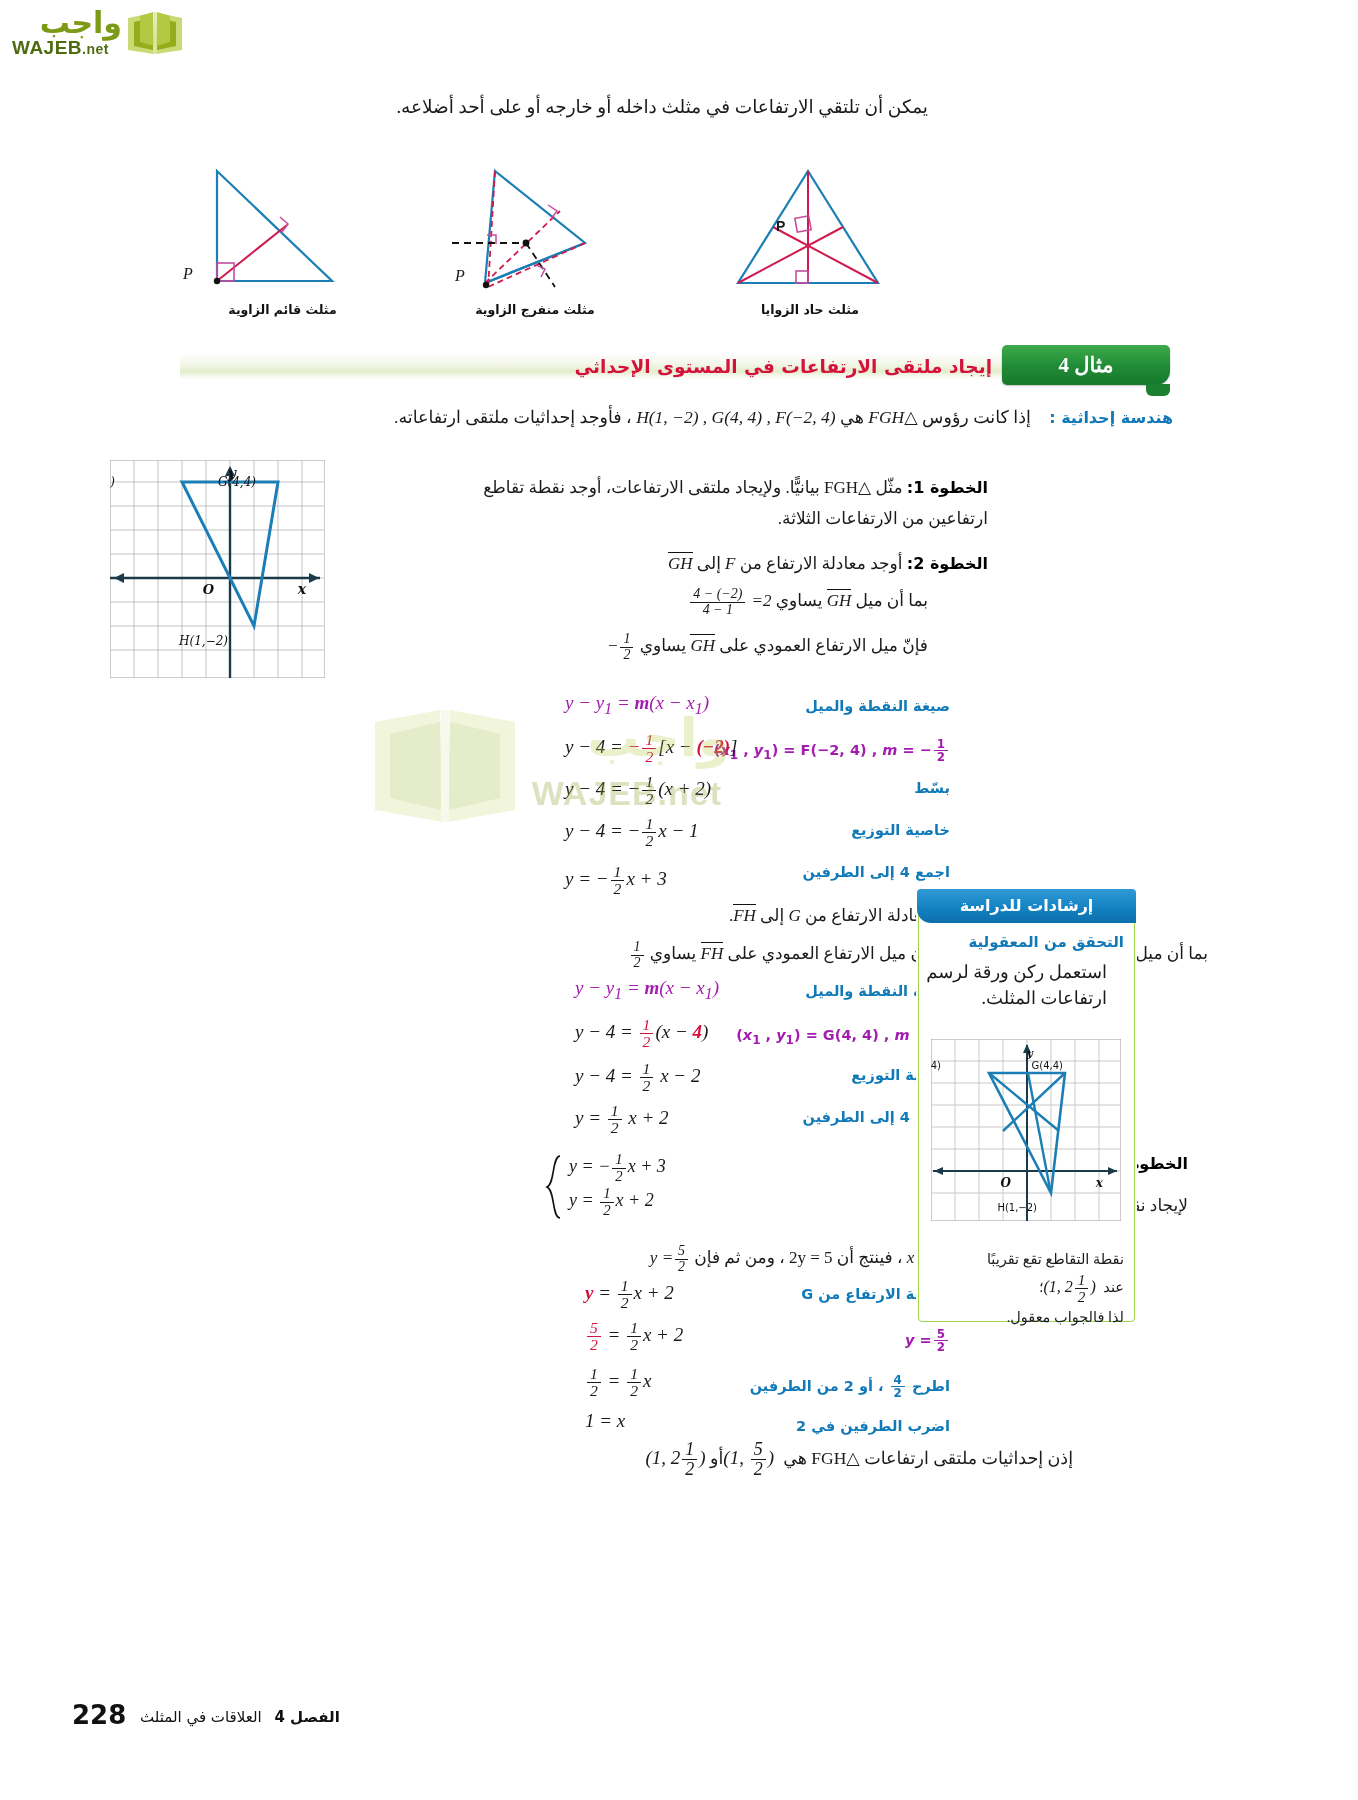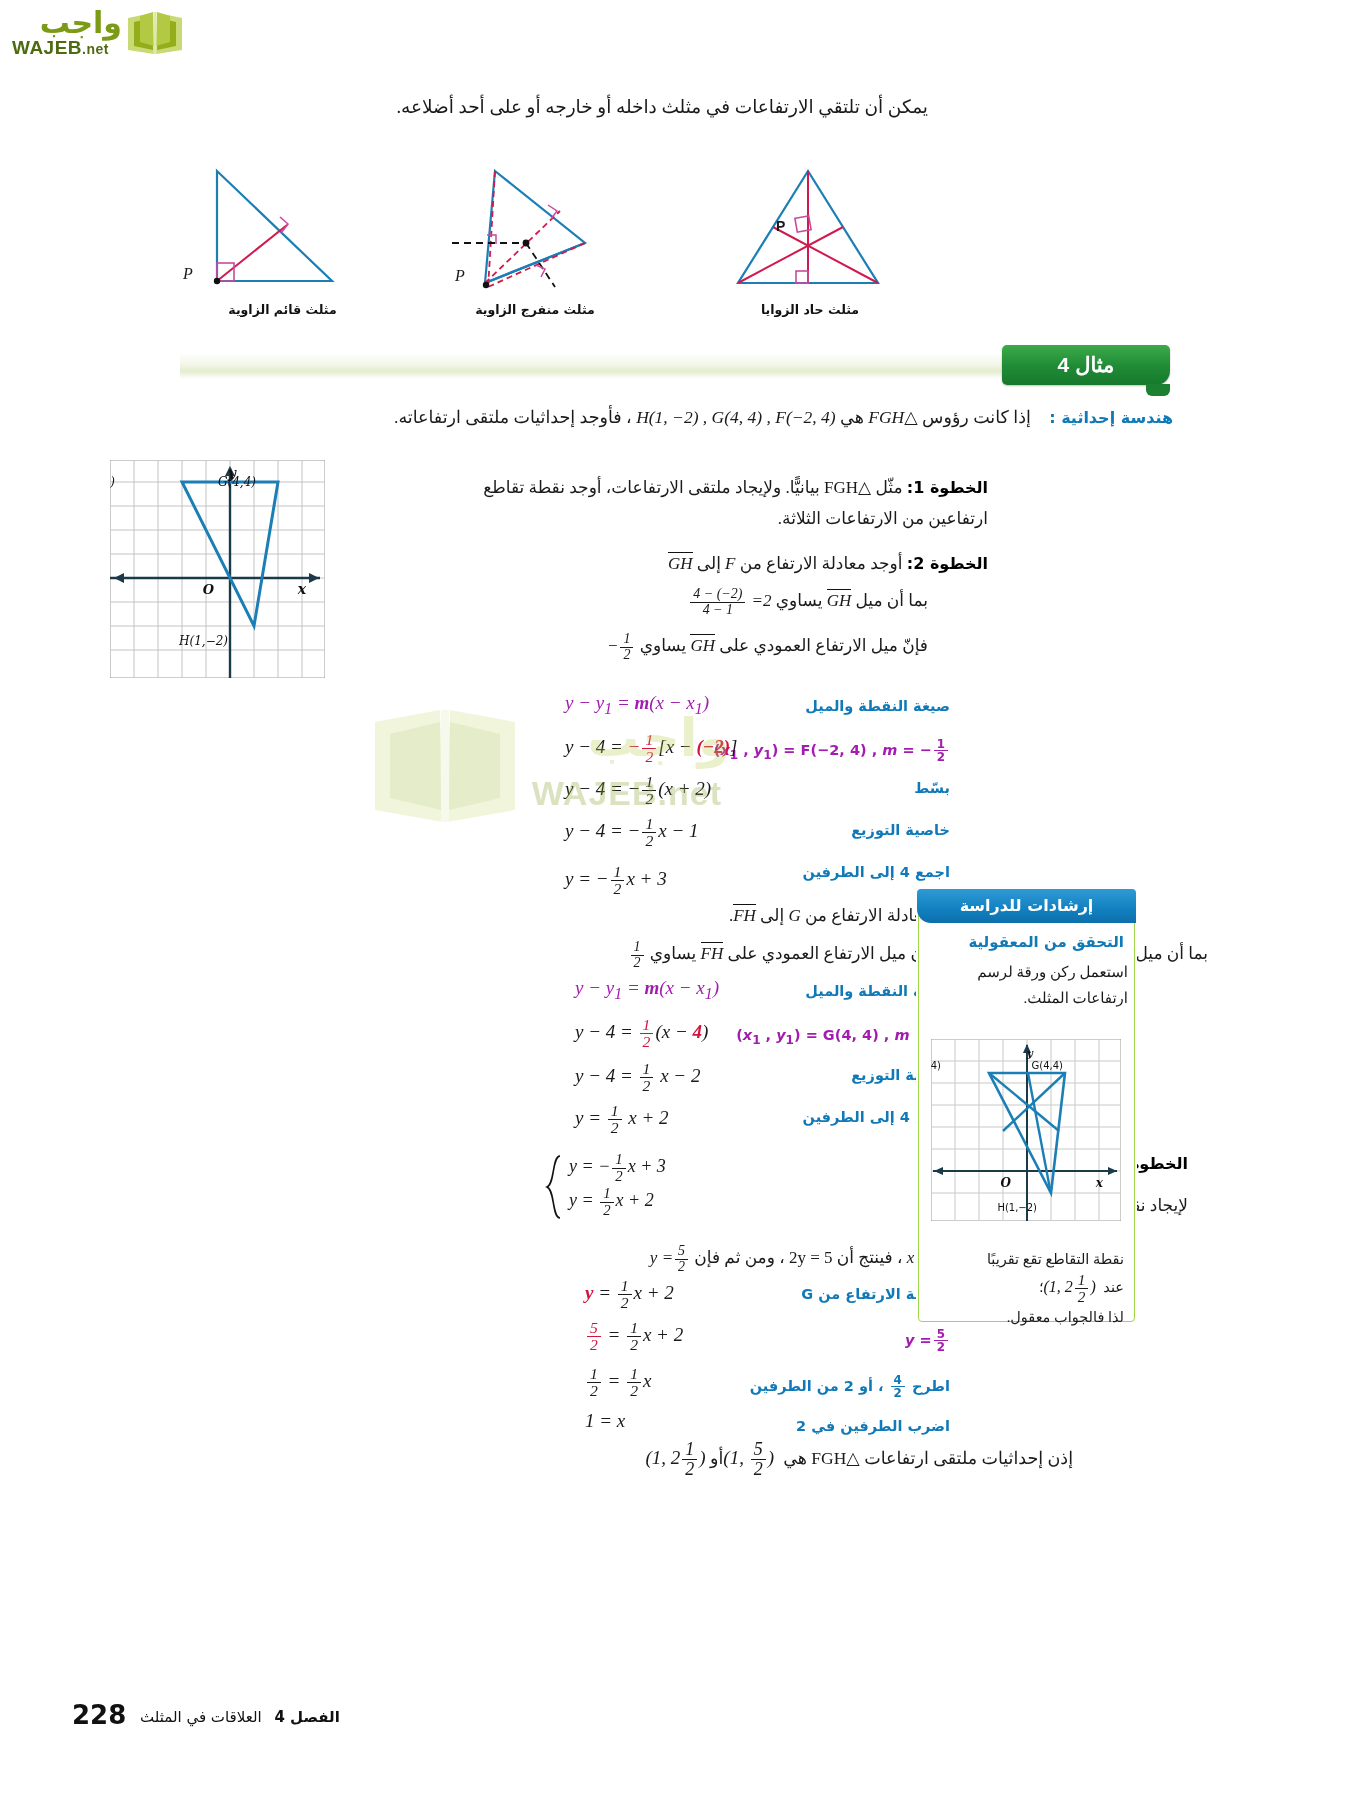--- a/index.html
+++ b/index.html
@@ -32,21 +32,21 @@
                font-size:12.5px;color:#111;text-align:center;}
 
   
   #ex-head{left:180px;top:345px;width:990px;height:40px;}
   #ex-head .bar{position:absolute;left:0;top:8px;width:990px;height:26px;
       background:linear-gradient(to bottom,#ffffff 0%,#f2f6e6 45%,#e3edcd 70%,#ffffff 100%);}
   #ex-head .tab{position:absolute;right:0;top:0;width:168px;height:40px;
       background:linear-gradient(to bottom,#3cab4a 0%,#1f8a35 55%,#16792c 100%);
       border-radius:5px 5px 14px 5px;
       box-shadow:0 1px 2px rgba(0,0,0,.25);}
-  #ex-head .tab span{display:block;color:#fff;font-family:Liberation Sans, sans-serif;
+  #ex-head .tab span{display:block;color:#fff;font-family:Liberation Serif, serif;
       font-weight:bold;font-size:21px;text-align:center;line-height:40px;}
   #ex-head .tab:after{content:"";position:absolute;right:0;bottom:-11px;width:24px;height:12px;
       background:#1b8030;border-radius:0 0 6px 6px;}
   #ex-head .title{position:absolute;right:178px;top:9px;
       color:#d4123c;font-family:"DejaVu Sans","Liberation Sans",sans-serif;
       font-weight:bold;font-size:18.5px;line-height:26px;}
 
   
   #prob{right:185px;top:400px;width:985px;font-size:17.5px;line-height:34px;text-align:right;}
   #prob b.lbl{color:#1079b8;font-family:"DejaVu Sans","Liberation Sans",sans-serif;font-size:16px;}
@@ -74,22 +74,22 @@
   #tip{left:918px;top:890px;width:215px;height:430px;
        background:#ffffff;border:1.6px solid #9fd64a;border-radius:4px;
        box-shadow:0 0 0 2px #fff;}
   #tip .hdr{position:absolute;left:-2px;top:-2px;width:219px;height:34px;
        background:linear-gradient(to bottom,#2f9ad6 0%,#1280c0 60%,#0d6fab 100%);
        border-radius:4px 4px 0 14px;}
   #tip .hdr span{display:block;color:#fff;font-family:"DejaVu Sans","Liberation Sans",sans-serif;
        font-weight:bold;font-size:16px;line-height:34px;text-align:center;}
   #tip .sub{position:absolute;right:10px;top:42px;color:#1079b8;
        font-family:"DejaVu Sans","Liberation Sans",sans-serif;font-weight:bold;font-size:15px;}
-  #tip .body{position:absolute;right:6px;top:68px;width:196px;
-       font-size:15px;line-height:26px;text-align:right;}
+  #tip .body{position:absolute;right:27px;top:68px;width:196px;
+       font-size:18px;line-height:26px;text-align:right;}
   #tip .mini{position:absolute;left:12px;top:148px;width:190px;height:182px;}
   #tip .foot{position:absolute;right:10px;top:340px;width:196px;
        font-size:14.5px;line-height:25px;text-align:right;margin-top:16px;}
 
   
   #wm{left:370px;top:700px;width:360px;height:150px;opacity:.30;pointer-events:none;}
   #wm .ar{position:absolute;right:0;top:8px;font-family:"DejaVu Sans","Liberation Sans",sans-serif;
       font-weight:bold;font-size:52px;color:#b9cf52;}
   #wm .en{position:absolute;right:8px;top:74px;font-family:"Liberation Sans","DejaVu Sans",sans-serif;
       font-weight:bold;font-size:34px;color:#8aa32f;letter-spacing:1px;}
@@ -163,20 +163,21 @@
   <rect x="96" y="62" width="14" height="14" fill="none" stroke="#c64b9c" stroke-width="1.6" transform="rotate(-10 103 69)"></rect>
 </svg>
 <div class="abs sans" style="left:776px;top:218px;font-size:14px;font-weight:bold;">P</div>
 <div class="abs fig-caption rtl" style="left:700px;top:302px;width:220px;">مثلث حاد الزوايا</div>
 
 <div class="abs" id="ex-head">
   <div class="bar"></div>
   <div class="tab">
     <span class="rtl">مثال 4</span>
   </div>
+  <div class="title rtl">إيجاد ملتقى الارتفاعات في المستوى الإحداثي</div>
 </div>
 
 <div class="abs rtl" id="prob">
   <b class="lbl">هندسة إحداثية :</b>
   <span style="margin-right:14px;">إذا كانت رؤوس</span>
   <span class="mathi">△FGH</span>
   <span>هي</span>
   <span class="mathi ltr">H(1, −2) , G(4, 4) , F(−2, 4)</span>
   <span>، فأوجد إحداثيات ملتقى ارتفاعاته.</span>
 </div>

